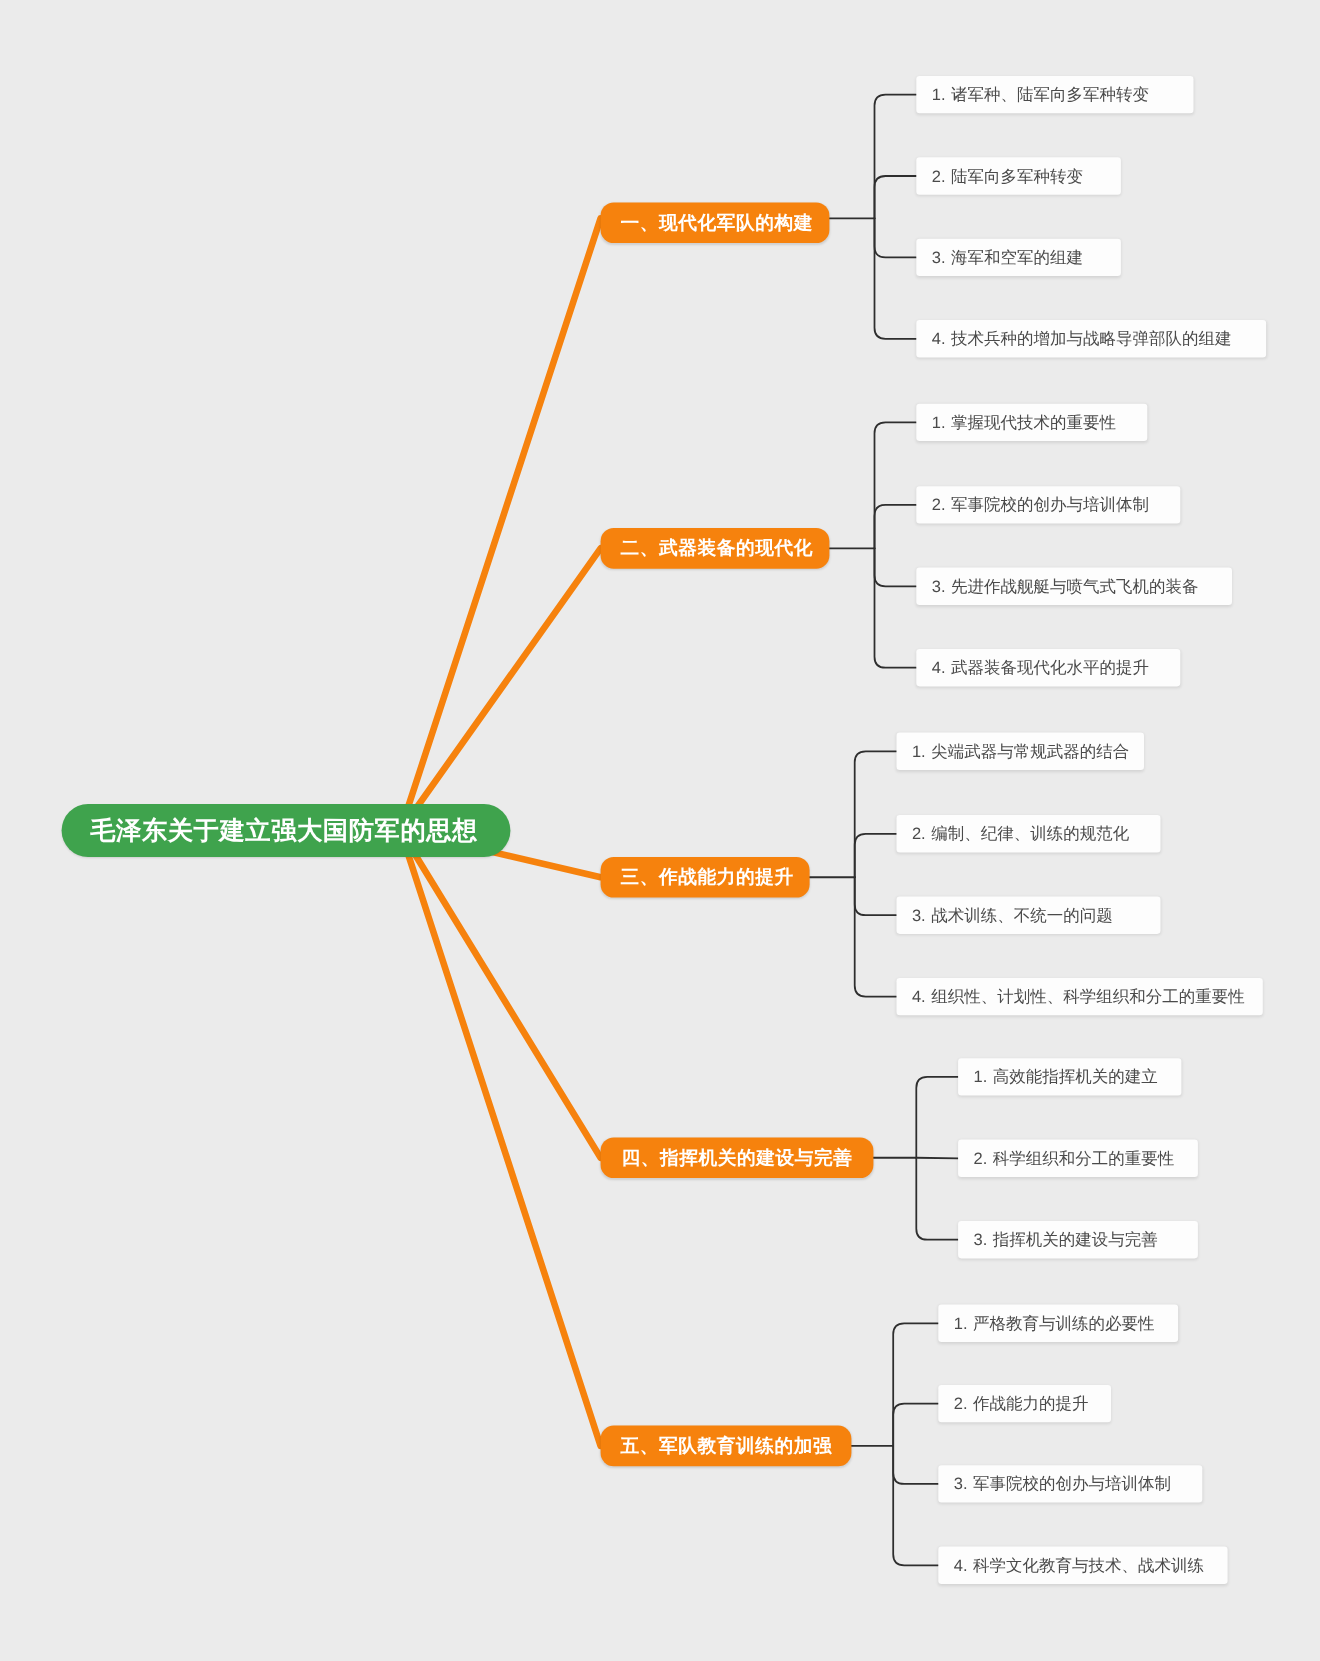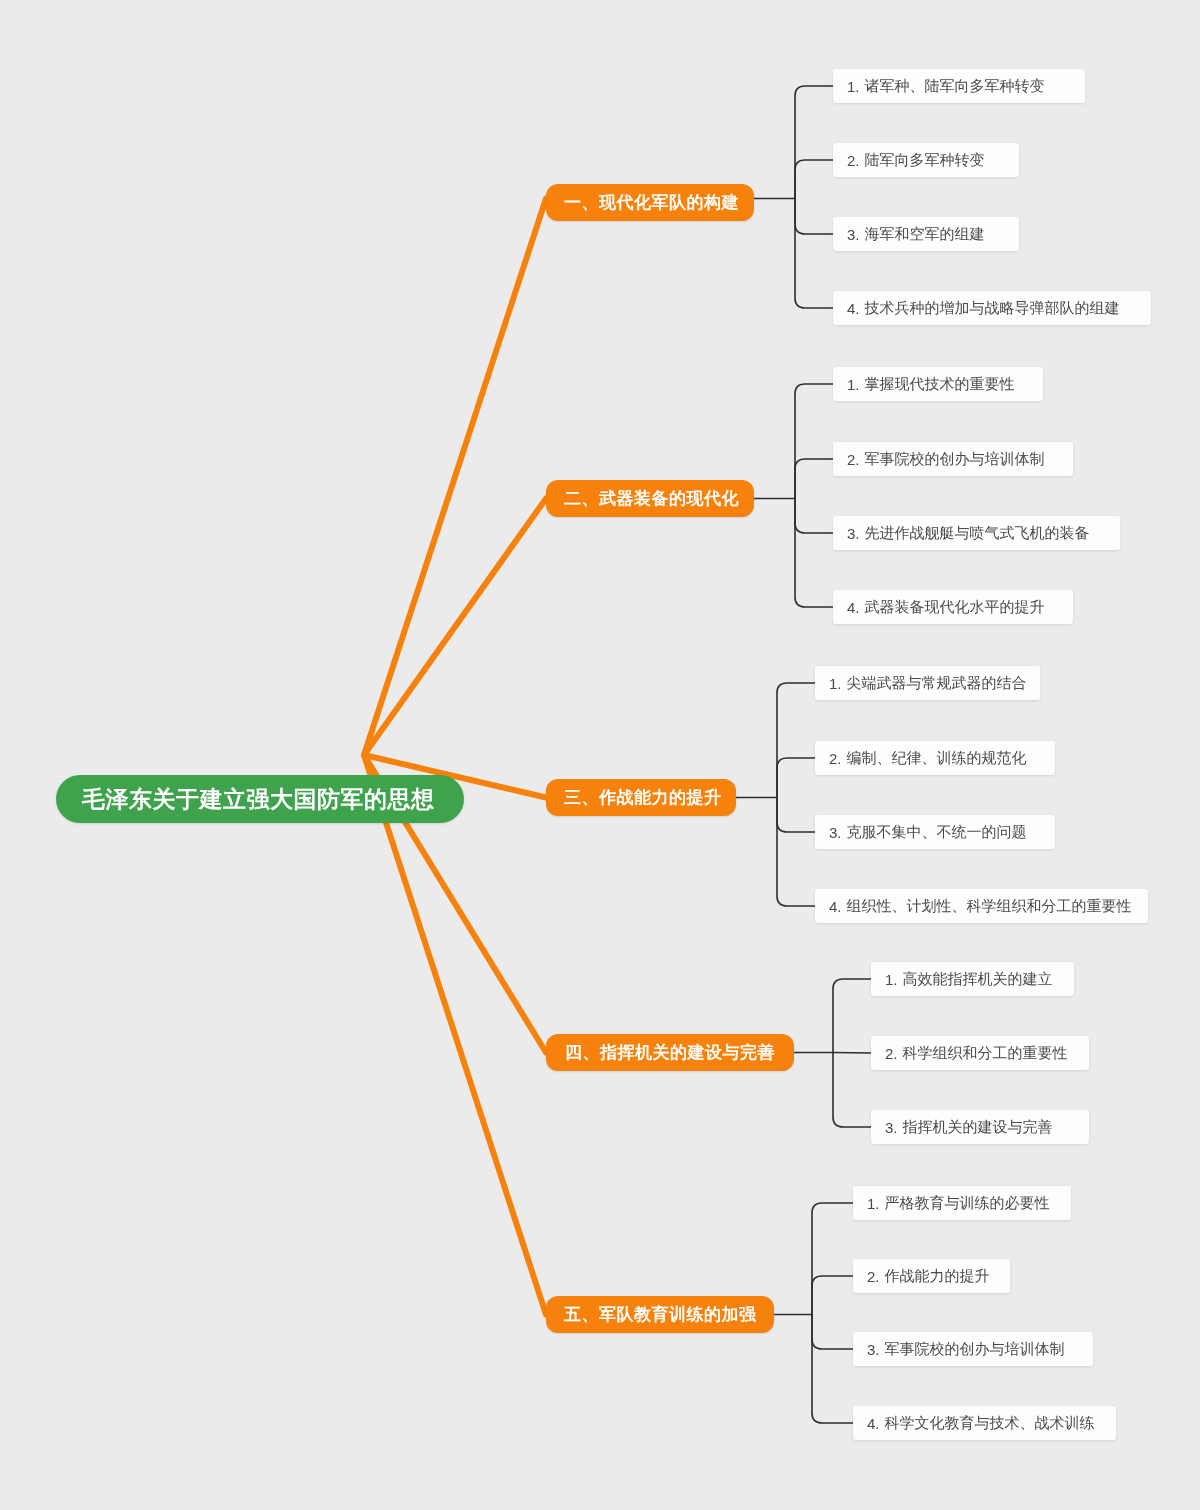--- a/index.html
+++ b/index.html
@@ -97,21 +97,21 @@
       <path d="M 833 1052.5 L 833 989 Q 833 979 843 979 L 871 979" fill="none" stroke="#2e2e2e" stroke-width="1.6" stroke-linecap="round" stroke-linejoin="round"></path>
       <path d="M 833 1052.5 L 871 1053" fill="none" stroke="#2e2e2e" stroke-width="1.6" stroke-linecap="round" stroke-linejoin="round"></path>
       <path d="M 833 1052.5 L 833 1117 Q 833 1127 843 1127 L 871 1127" fill="none" stroke="#2e2e2e" stroke-width="1.6" stroke-linecap="round" stroke-linejoin="round"></path>
       <path d="M 364 755 L 546 1314.5" fill="none" stroke="#F6820D" stroke-width="6" stroke-linecap="round" stroke-linejoin="round"></path>
       <path d="M 774 1314.5 L 812 1314.5" fill="none" stroke="#2e2e2e" stroke-width="1.6" stroke-linecap="round" stroke-linejoin="round"></path>
       <path d="M 812 1314.5 L 812 1213 Q 812 1203 822 1203 L 853 1203" fill="none" stroke="#2e2e2e" stroke-width="1.6" stroke-linecap="round" stroke-linejoin="round"></path>
       <path d="M 812 1314.5 L 812 1286 Q 812 1276 822 1276 L 853 1276" fill="none" stroke="#2e2e2e" stroke-width="1.6" stroke-linecap="round" stroke-linejoin="round"></path>
       <path d="M 812 1314.5 L 812 1339 Q 812 1349 822 1349 L 853 1349" fill="none" stroke="#2e2e2e" stroke-width="1.6" stroke-linecap="round" stroke-linejoin="round"></path>
       <path d="M 812 1314.5 L 812 1413 Q 812 1423 822 1423 L 853 1423" fill="none" stroke="#2e2e2e" stroke-width="1.6" stroke-linecap="round" stroke-linejoin="round"></path>
     </svg>
-<div class="node root-node" style="left: 56px; top: 731px; width: 408px; height: 48px; margin-top: 44px;">
+<div class="node root-node" style="left: 56px; top: 731px; width: 408px; height: 48px;">
       <span>毛泽东关于建立强大国防军的思想</span>
     </div>
     <div class="node branch-node" style="left: 546px; top: 184px; width: 208px; height: 37px;">
       <span>一、现代化军队的构建</span>
     </div>
     <div class="node leaf-node" style="left: 833px; top: 69px; width: 252px; height: 34px;">
       <span class="leaf-num">1.</span>
       <span>诸军种、陆军向多军种转变</span>
     </div>
     <div class="node leaf-node" style="left: 833px; top: 143px; width: 186px; height: 34px;">
@@ -151,21 +151,21 @@
     <div class="node leaf-node" style="left: 815px; top: 666px; width: 225px; height: 34px;">
       <span class="leaf-num">1.</span>
       <span>尖端武器与常规武器的结合</span>
     </div>
     <div class="node leaf-node" style="left: 815px; top: 741px; width: 240px; height: 34px;">
       <span class="leaf-num">2.</span>
       <span>编制、纪律、训练的规范化</span>
     </div>
     <div class="node leaf-node" style="left: 815px; top: 815px; width: 240px; height: 34px;">
       <span class="leaf-num">3.</span>
-      <span>克服不集中、不统一的问题</span>
+      <span>战术训练、不统一的问题</span>
     </div>
     <div class="node leaf-node" style="left: 815px; top: 889px; width: 333px; height: 34px;">
       <span class="leaf-num">4.</span>
       <span>组织性、计划性、科学组织和分工的重要性</span>
     </div>
     <div class="node branch-node" style="left: 546px; top: 1034px; width: 248px; height: 37px; justify-content: center;">
       <span>四、指挥机关的建设与完善</span>
     </div>
     <div class="node leaf-node" style="left: 871px; top: 962px; width: 203px; height: 34px;">
       <span class="leaf-num">1.</span>

